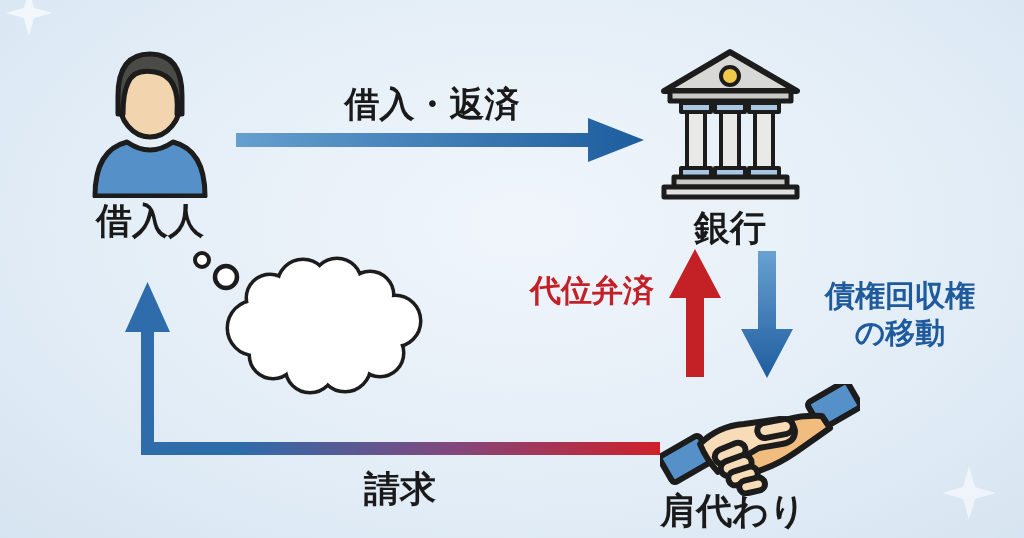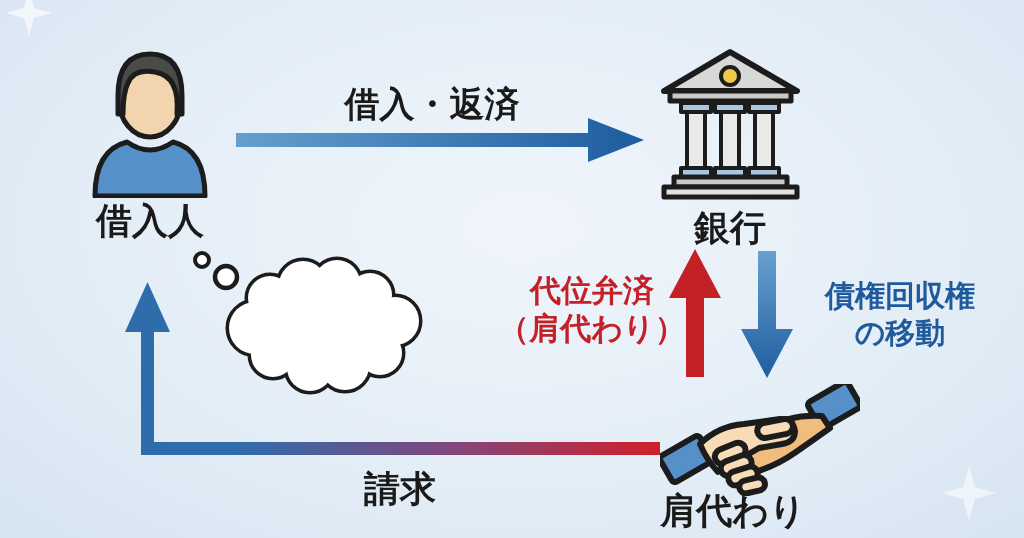--- a/index.html
+++ b/index.html
@@ -103,21 +103,20 @@
       <rect x="6" y="141" width="133" height="10" fill="#e2e2e0" stroke-width="5"></rect>
     </g>
   </svg>
   <div class="label node-label" style="left:650px; top:207px; width:160px;">銀行</div>
 
   <svg class="abs" style="left:667px; top:246px;" width="56" height="134" viewBox="0 0 56 134">
     <polygon points="28,3 54,52 37,52 37,131 19,131 19,52 2,52" fill="#c42127"></polygon>
   </svg>
   <div class="red-label" style="left:498px; top:272px; width:188px;">
     <div>代位弁済</div>
-    <div>（肩代わり）</div>
   </div>
 
   <svg class="abs" style="left:739px; top:249px;" width="56" height="132" viewBox="0 0 56 132">
     <defs>
       <linearGradient id="gradDown" x1="0" y1="0" x2="0" y2="130" gradientUnits="userSpaceOnUse">
         <stop offset="0" stop-color="#6aa2d2"></stop>
         <stop offset="1" stop-color="#1d5c9e"></stop>
       </linearGradient>
     </defs>
     <polygon points="19,2 37,2 37,80 54,80 28,129 2,80 19,80" fill="url(#gradDown)"></polygon>

